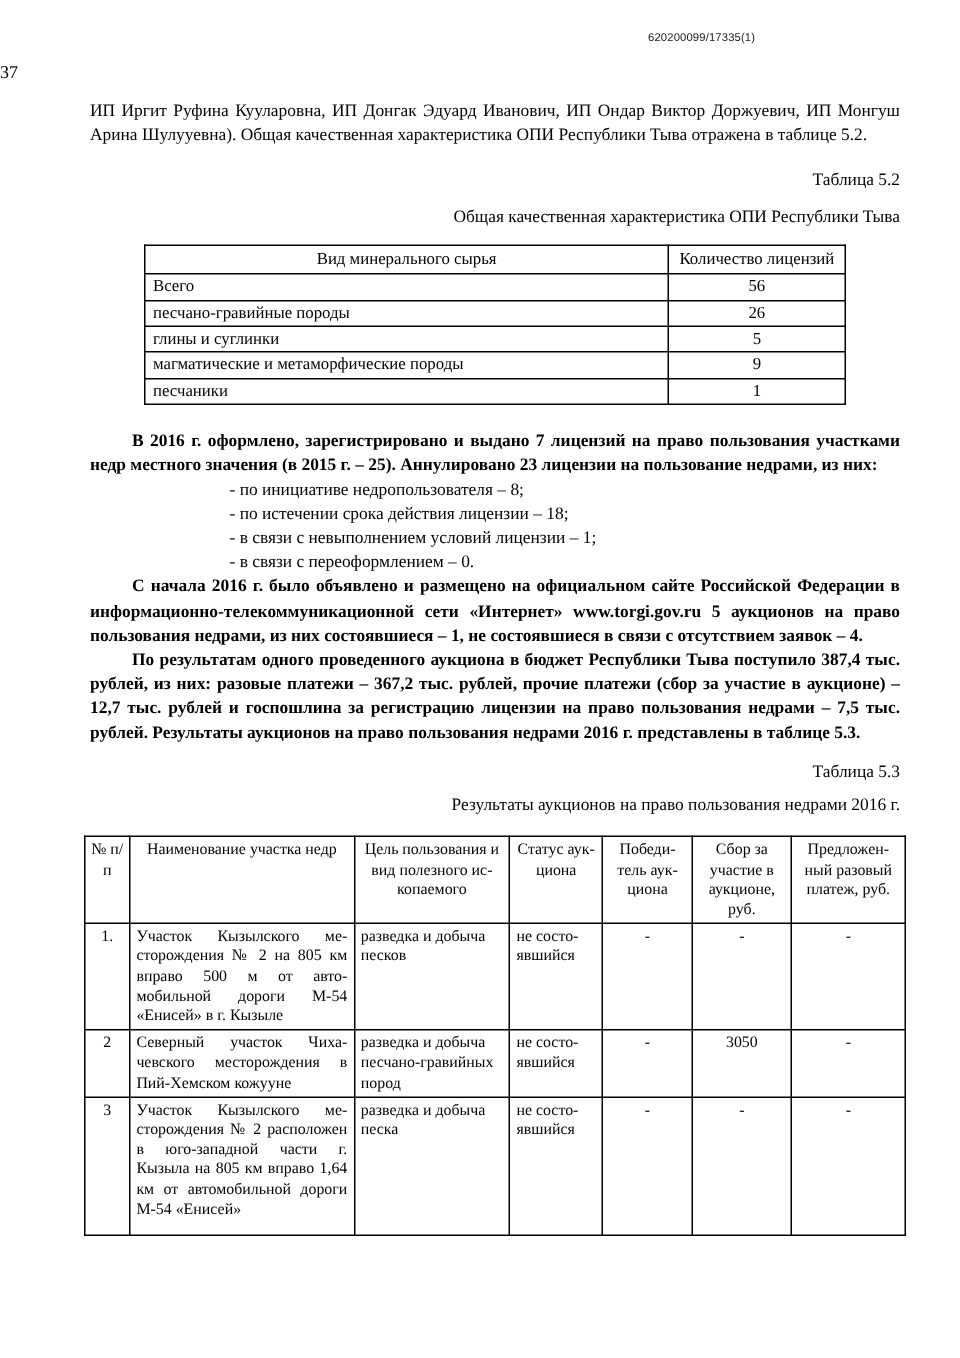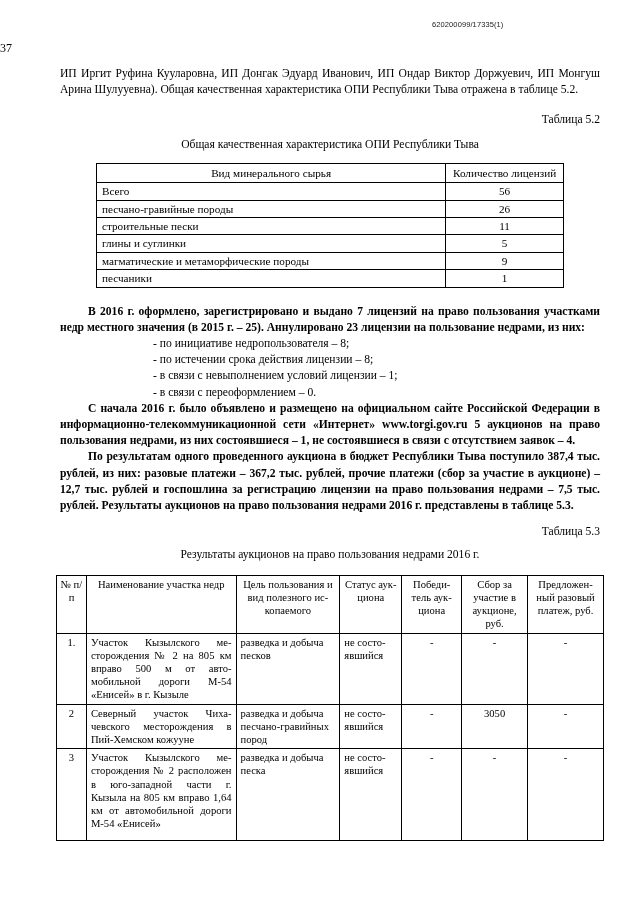--- a/index.html
+++ b/index.html
@@ -69,21 +69,21 @@
 
   .table-label {
     margin: 0;
     font-size: 11.6px;
     text-align: right;
     line-height: 16.2px;
   }
   .table-title {
     margin: 0;
     font-size: 11.6px;
-    text-align: center;
+    text-align: right;
     line-height: 16.2px;
   }
 
   .spacer-6 { height: 6px; }
   .spacer-8 { height: 8px; }
   .spacer-10 { height: 10px; }
   .spacer-12 { height: 12px; }
   .spacer-14 { height: 14px; }
   .spacer-16 { height: 16px; }
 
@@ -189,44 +189,40 @@
       <tbody>
         <tr>
           <td class="name">Всего</td>
           <td class="qty">56</td>
         </tr>
         <tr>
           <td class="name">песчано-гравийные породы</td>
           <td class="qty">26</td>
         </tr>
         <tr>
-          <td class="name">строительные пески</td>
-          <td class="qty">11</td>
-        </tr>
-        <tr>
           <td class="name">глины и суглинки</td>
           <td class="qty">5</td>
         </tr>
         <tr>
           <td class="name">магматические и метаморфические породы</td>
           <td class="qty">9</td>
         </tr>
         <tr>
           <td class="name">песчаники</td>
           <td class="qty">1</td>
         </tr>
       </tbody>
     </table>
 
     <div class="spacer-16"></div>
 
     <p class="para indent">В 2016 г. оформлено, зарегистрировано и выдано 7 лицензий на право пользования участ­ками недр местного значения (в 2015 г. – 25). Аннулировано 23 лицензии на пользование недрами, из них:</p>
 
     <p class="list-line">- по инициативе недропользователя – 8;</p>
-    <p class="list-line">- по истечении срока действия лицензии – 8;</p>
+    <p class="list-line">- по истечении срока действия лицензии – 18;</p>
     <p class="list-line">- в связи с невыполнением условий лицензии – 1;</p>
     <p class="list-line">- в связи с переоформлением – 0.</p>
 
     <p class="para indent">С начала 2016 г. было объявлено и размещено на официальном сайте Российской Федера­ции в информационно-телекоммуникационной сети «Интернет» www.torgi.gov.ru 5 аукционов на право пользования недрами, из них состоявшиеся – 1, не состоявшиеся в связи с отсутствием зая­вок – 4.</p>
 
     <p class="para indent">По результатам одного проведенного аукциона в бюджет Республики Тыва поступило 387,4 тыс. рублей, из них: разовые платежи – 367,2 тыс. рублей, прочие платежи (сбор за участие в аук­ционе) – 12,7 тыс. рублей и госпошлина за регистрацию лицензии на право пользования недрами – 7,5 тыс. рублей. Результаты аукционов на право пользования недрами 2016 г. представлены в таб­лице 5.3.</p>
 
     <div class="spacer-10"></div>
 
     <p class="table-label">Таблица 5.3</p>

